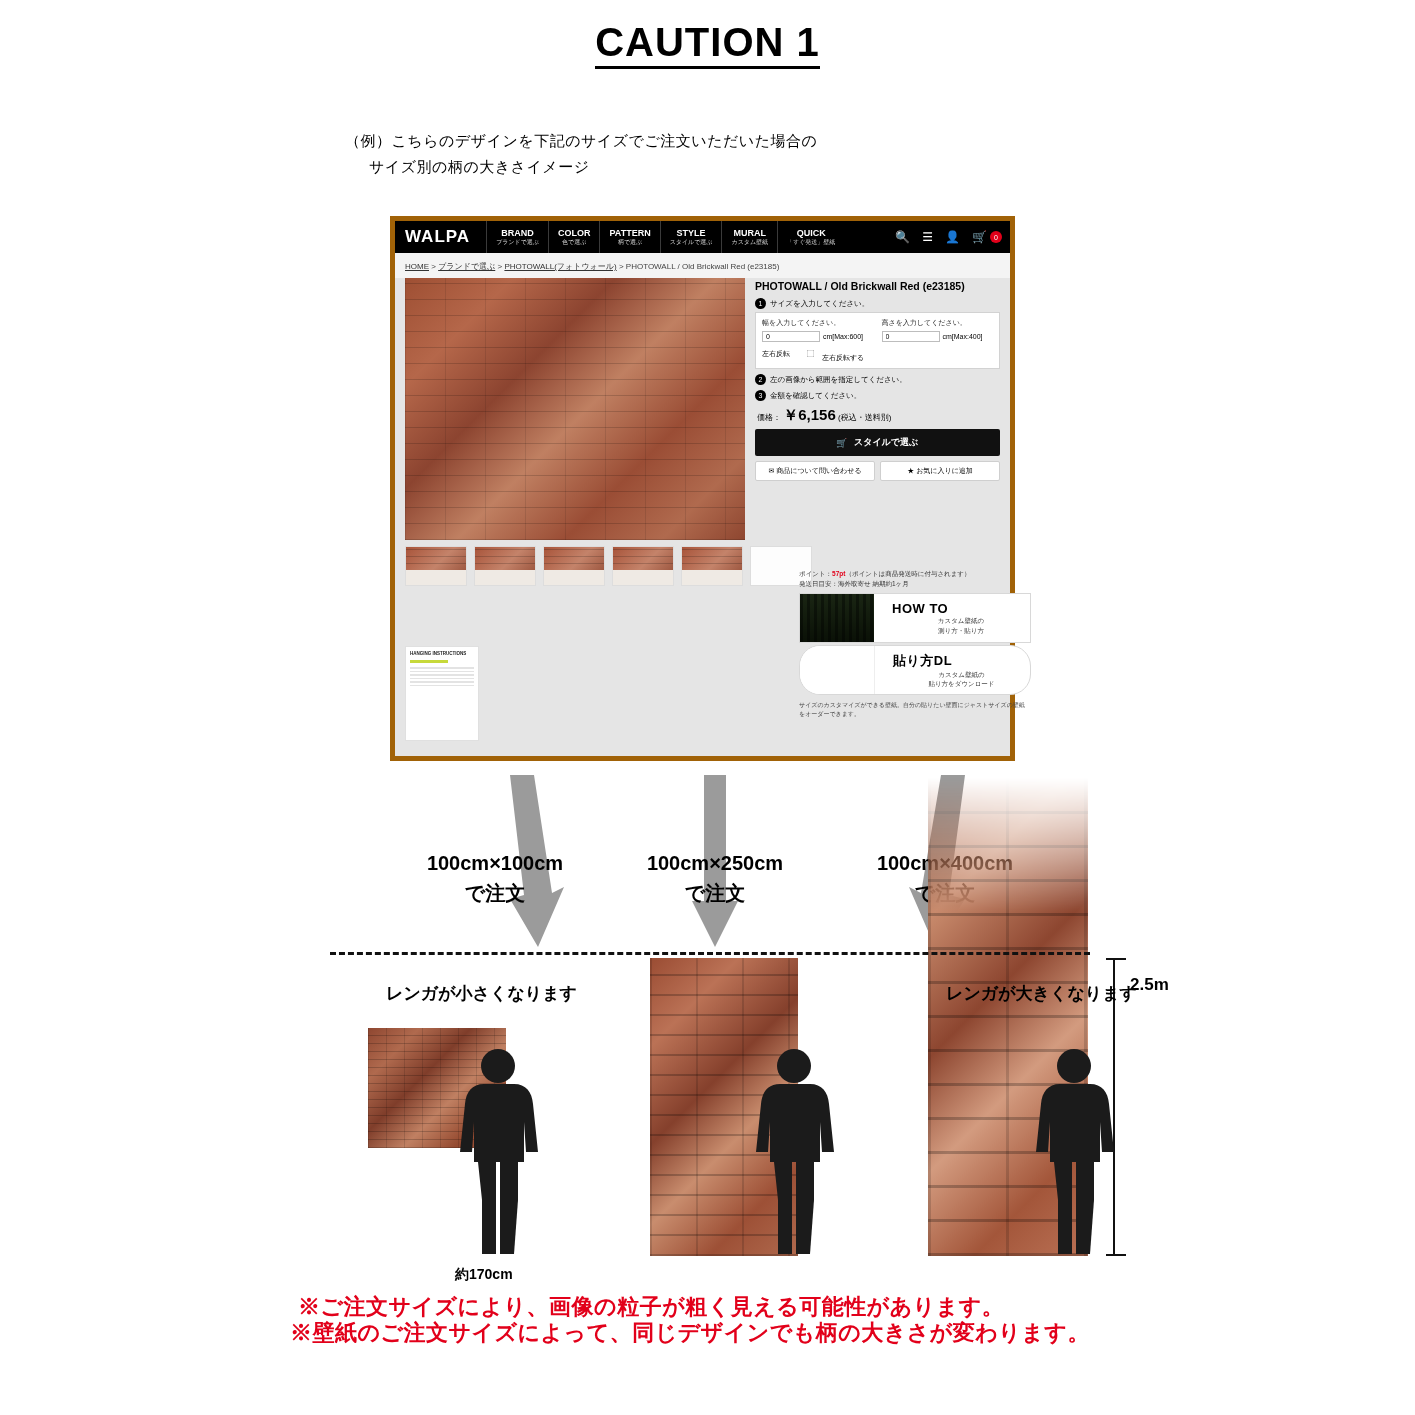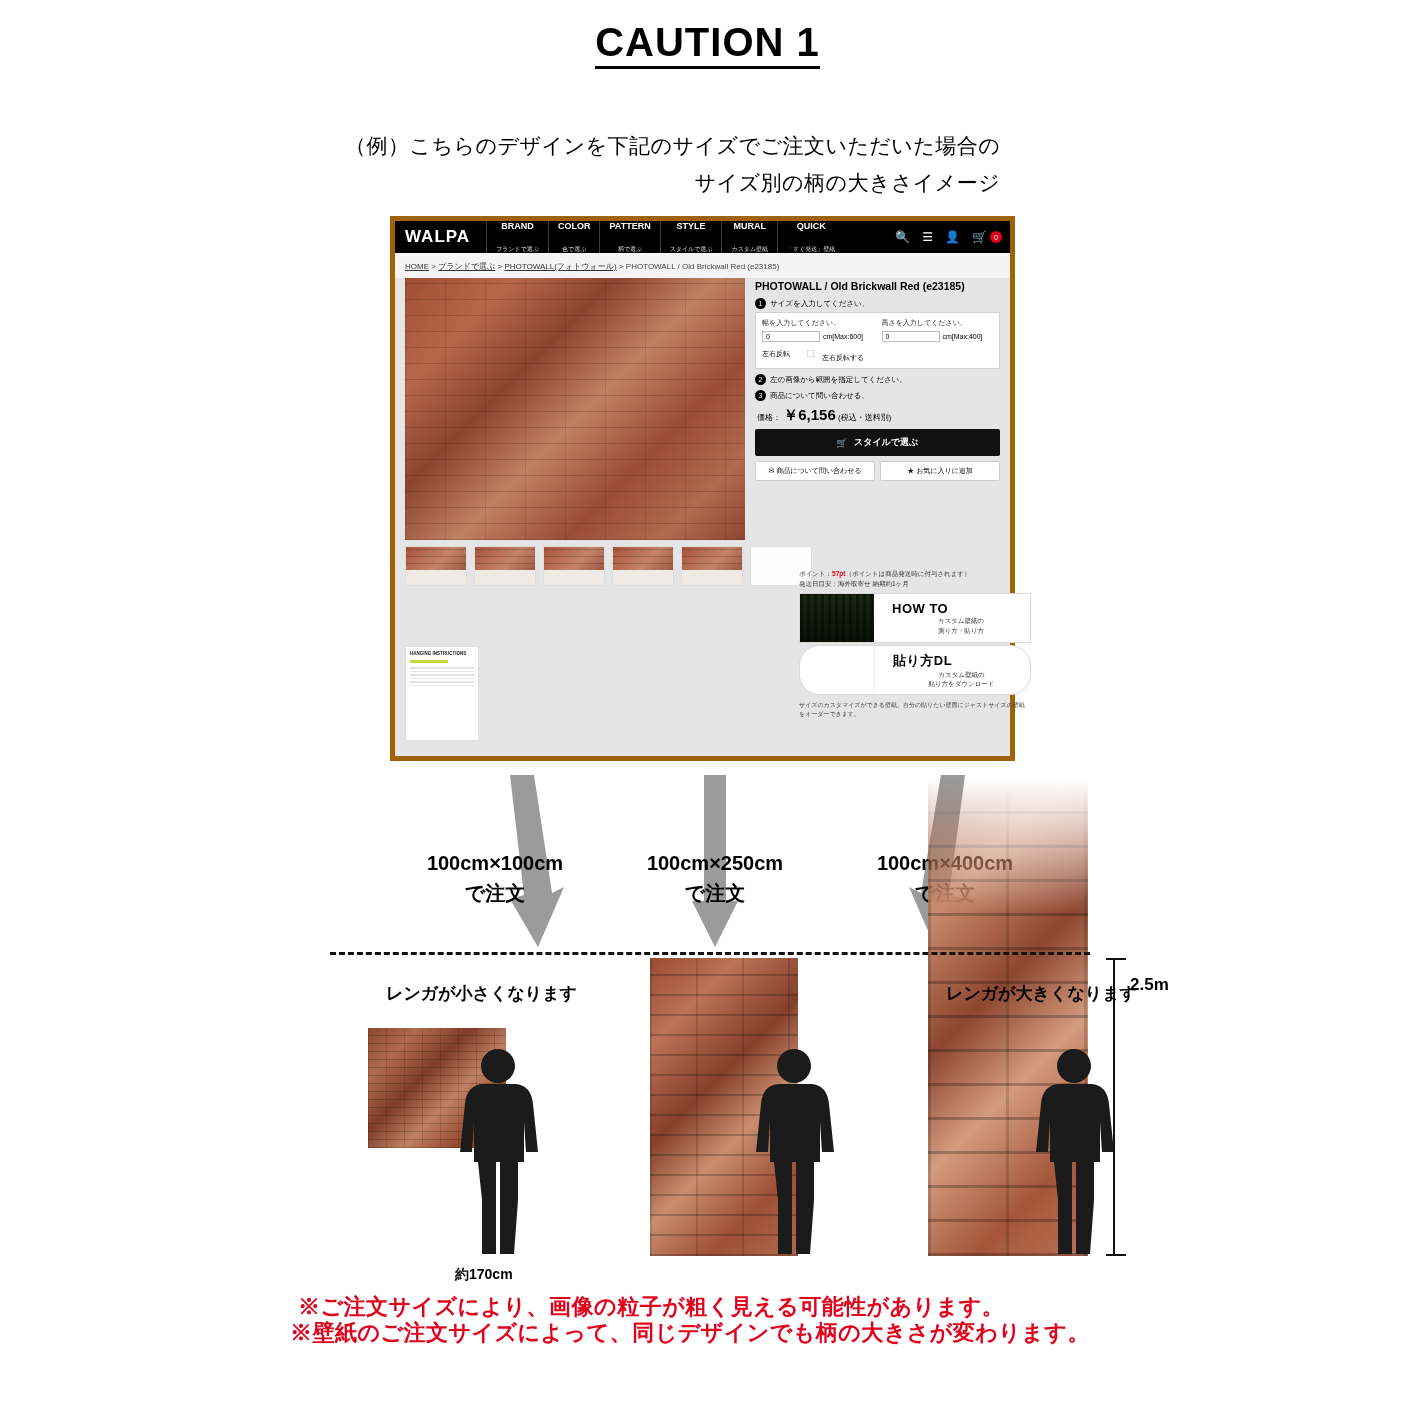--- a/index.html
+++ b/index.html
@@ -18,23 +18,22 @@
     font-size:40px;font-weight:bold;
     letter-spacing:1px;
   }
   .caution-title span{
     border-bottom:3px solid #000;
     padding-bottom:2px;
   }
   
   .intro{
     position:absolute;left:345px;top:128px;
-    font-size:21px;line-height:1.75;
+    font-size:15px;line-height:1.75;
     letter-spacing:0.5px;
-    text-align:right;
   }
   .intro .l2{margin-left:24px;display:block;}
 
   
   .browser{
     position:absolute;left:390px;top:216px;
     width:625px;height:545px;
     background:#e5e5e5;
     border:5px solid #a16207;
     box-sizing:border-box;
@@ -44,21 +43,21 @@
     height:32px;background:#000;color:#fff;
     display:flex;align-items:stretch;
   }
   .wp-logo{
     font-size:17px;font-weight:bold;letter-spacing:1px;
     display:flex;align-items:center;padding:0 16px 0 10px;
   }
   .wp-nav{display:flex;align-items:stretch;flex:1;}
   .wp-nav .nav-item{
     padding:0 9px;display:flex;flex-direction:column;
-    justify-content:space-between;align-items:center;
+    justify-content:center;align-items:center;
     border-left:1px solid #3a3a3a;
     line-height:1.25;
   }
   .wp-nav .nav-item .en{font-size:9px;font-weight:bold;}
   .wp-nav .nav-item .jp{font-size:6px;color:#d8d8d8;}
   .wp-icons{display:flex;align-items:center;gap:12px;padding:0 8px;}
   .wp-icons .ic{font-size:12px;}
   .cart-wrap{position:relative;display:flex;align-items:center;}
   .cart-badge{
     background:#e2001a;color:#fff;border-radius:50%;
@@ -317,21 +316,21 @@
           </label>
         </div>
       </div>
 
       <div class="step">
         <span class="num">2</span>
         <span>左の画像から範囲を指定してください。</span>
       </div>
       <div class="step">
         <span class="num">3</span>
-        <span>商品について問い合わせる。</span>
+        <span>金額を確認してください。</span>
       </div>
 
       <div class="price">
         <span>価格：</span>
         <b>￥6,156</b>
         <span>(税込・送料別)</span>
       </div>
 
       <div class="cart-btn">
         <span>🛒</span>

